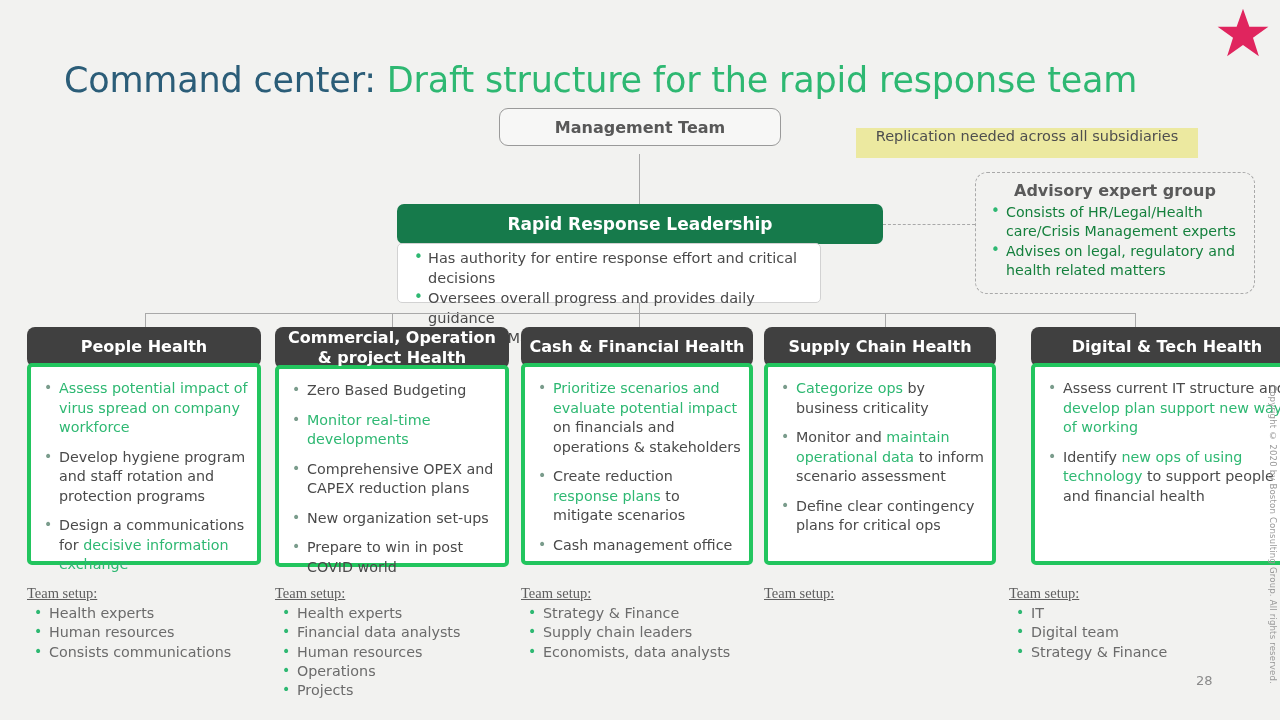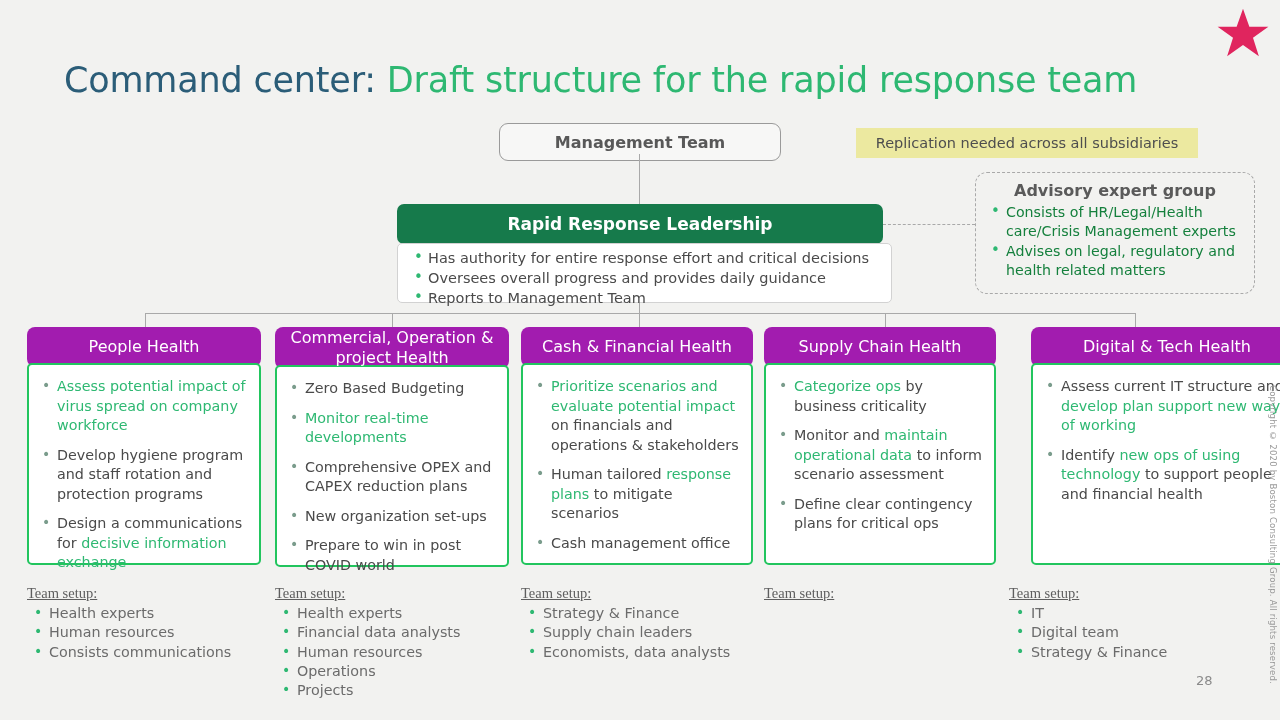--- a/index.html
+++ b/index.html
@@ -21,34 +21,34 @@
   .title {
     position: absolute; left: 64px; top: 60px;
     font-size: 35px; font-weight: 400; white-space: nowrap;
     letter-spacing: -0.2px;
   }
   .title .t1 { color: #2b5d78; }
   .title .t2 { color: #2eb872; }
 
   
   .mgmt-box {
-    position: absolute; left: 499px; top: 123px;
+    position: absolute; left: 499px; top: 108px;
     width: 282px; height: 38px;
     border: 1.6px solid #9a9a9a; border-radius: 9px;
     background: #f7f7f6;
     display: flex; align-items: center; justify-content: center;
     color: #585858; font-size: 16px; font-weight: bold;
   }
 
   
   .banner {
     position: absolute; left: 856px; top: 128px;
     width: 342px; height: 30px;
     background: #ece9a0;
-    display: flex; align-items: center; justify-content: center;
+    display: flex; justify-content: center;
     color: #4e4e4e; font-size: 14.5px;
   }
 
   
   .line { position: absolute; background: #a9a9a9; }
   .vline { width: 1.4px; }
   .hline { height: 1.4px; }
   .dashed-h {
     position: absolute; height: 0; border-top: 1.4px dashed #a9a9a9;
   }
@@ -60,21 +60,21 @@
     background: #18percent; 
   }
   .rrl-header {
     background: #167a4b;
     border-radius: 7px;
     display: flex; align-items: center; justify-content: center;
     color: #ffffff; font-size: 17px; font-weight: bold;
   }
   .rrl-body {
     position: absolute; left: 397px; top: 243px;
-    width: 495px; height: 60px;
+    width: 424px; height: 60px;
     background: #ffffff;
     border: 1px solid #d2d2d2; border-radius: 5px;
     padding: 4px 8px 4px 10px;
   }
   .rrl-body ul { list-style: none; }
   .rrl-body li {
     position: relative; padding-left: 20px;
     font-size: 14.5px; color: #4a4a4a; line-height: 20px;
   }
   .rrl-body li:before {
@@ -104,29 +104,29 @@
     content: "•"; position: absolute; left: 5px; top: -1px;
     color: #2eb872; font-size: 15px;
   }
 
   
   .cols {
     position: absolute; left: 0; top: 327px; width: 1280px;
   }
   .col { position: absolute; top: 0; }
   .col-head {
-    background: #a21caf; border-radius: 8px;
-    color: #ffffff; font-size: 16px; font-weight: normal;
+    background: #404040; border-radius: 8px;
+    color: #ffffff; font-size: 16px; font-weight: bold;
     display: flex; align-items: center; justify-content: center;
     text-align: center; line-height: 20px;
     height: 40px; padding: 0 6px;
   }
   .col-head.two-line { height: 42px; }
   .col-body {
-    background: #ffffff; border: 2px solid #22c55e;
+    background: #ffffff; border: 4px solid #22c55e;
     border-radius: 5px; margin-top: -4px;
     padding: 12px 8px 10px 6px;
     height: 202px;
   }
   .col-body ul { list-style: none; }
   .col-body li {
     position: relative; padding-left: 22px;
     font-size: 14.3px; line-height: 19.5px; color: #4a4a4a;
     margin-bottom: 10px;
   }
@@ -243,21 +243,21 @@
           </ul>
         </div>
       </div>
       <div class="col" style="left: 521px; width: 232px;">
         <div class="col-head">
           <span>Cash &amp; Financial Health</span>
         </div>
         <div class="col-body">
           <ul>
             <li><span class="g">Prioritize scenarios and evaluate potential impact </span><span>on financials and operations &amp; stakeholders</span></li>
-            <li><span>Human tailored </span><span class="g">response plans</span><span> to mitigate scenarios</span></li>
+            <li><span>Create reduction </span><span class="g">response plans</span><span> to mitigate scenarios</span></li>
             <li><span>Cash management office</span></li>
           </ul>
         </div>
       </div>
       <div class="col" style="left: 764px; width: 232px;">
         <div class="col-head">
           <span>Supply Chain Health</span>
         </div>
         <div class="col-body">
           <ul>

